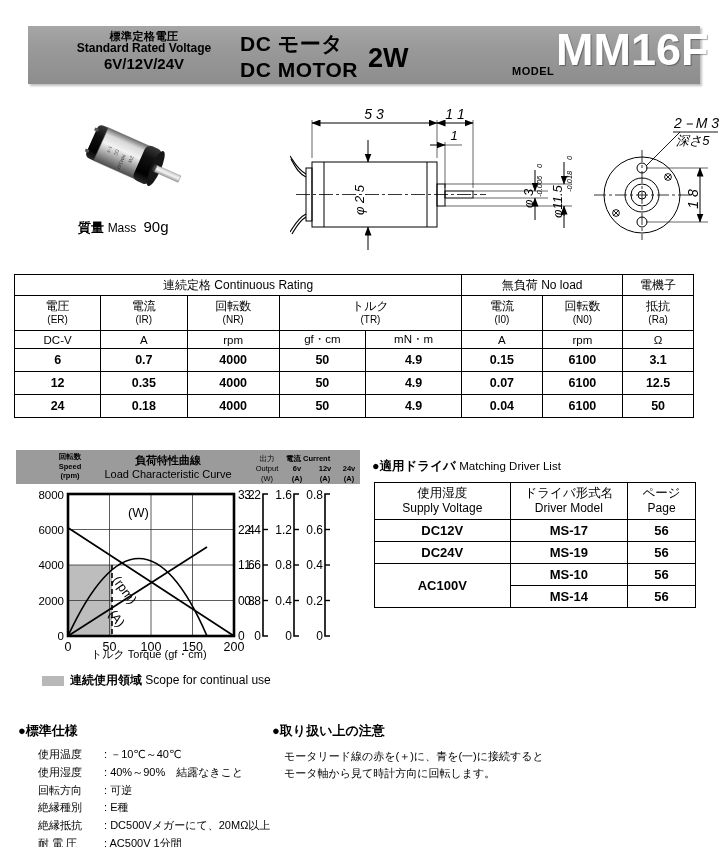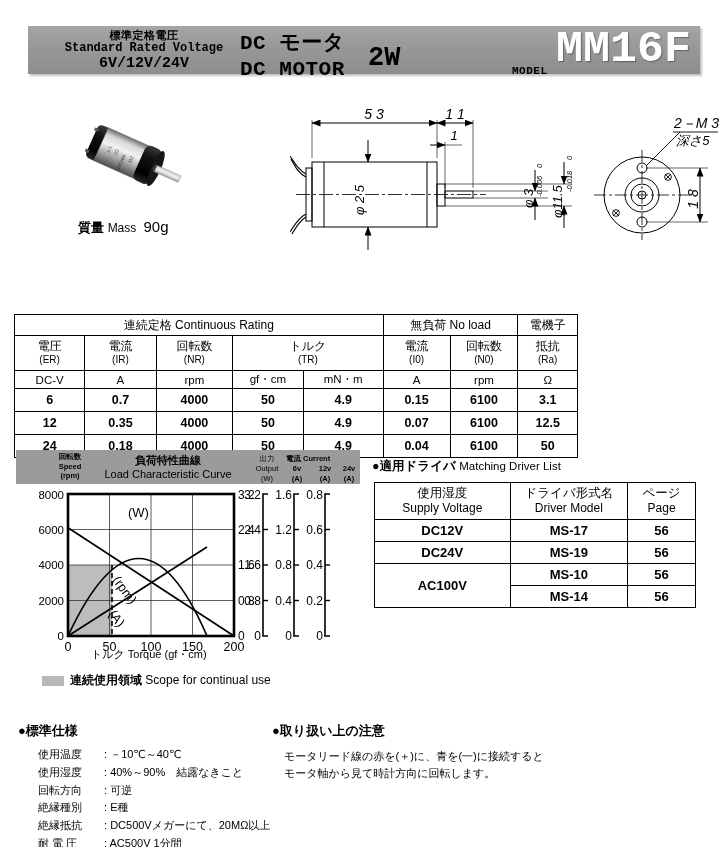--- a/index.html
+++ b/index.html
@@ -10,24 +10,23 @@
     width: 720px; height: 847px;
     position: relative;
     font-family: "Liberation Sans", "DejaVu Sans", sans-serif;
     color: #000;
     overflow: hidden;
   }
   
   .banner {
     position: absolute;
     left: 28px; top: 26px;
-    width: 672px; height: 48px;
+    width: 672px; height: 58px;
     background: linear-gradient(180deg,#a6a6a6 0%,#999999 40%,#8d8d8d 100%);
     box-shadow: 2px 2px 2px rgba(0,0,0,0.25);
-    font-family: Liberation Mono, monospace;
   }
   .banner-inner { position:relative; width:100%; height:100%; }
   .b-volt {
     position:absolute; left:32px; top:4px; width:168px;
     text-align:center; line-height:1.12;
   }
   .b-volt .jp { font-size:11px; font-weight:bold; letter-spacing:0.5px;}
   .b-volt .en { font-size:12px; font-weight:bold; }
   .b-volt .val { font-size:15px; font-weight:bold; letter-spacing:0px;}
   .b-dc {
@@ -56,24 +55,23 @@
     font-size:13px;
   }
   .mass-label .jp { font-size:13px; font-weight:bold; }
   .mass-label .en { font-size:12px; }
   .mass-label .val { font-size:15px; }
   
   .drawing { position:absolute; left:290px; top:100px; width:430px; height:165px;font-style:italic; }
   
   .spec-table {
     position:absolute; left:14px; top:274px;
-    width:564px;
+    width:680px;
     border-collapse: collapse;
     font-size:12px;
-    margin-top:40px;
   }
   .spec-table td, .spec-table th {
     border:1px solid #000;
     text-align:center;
     padding:0;
     font-weight:normal;
   }
   .spec-table .grp { height:20px; font-size:12px; }
   .spec-table .hd2 { height:34px; line-height:1.25; }
   .spec-table .hd3 { height:17px; font-size:11.5px; }

